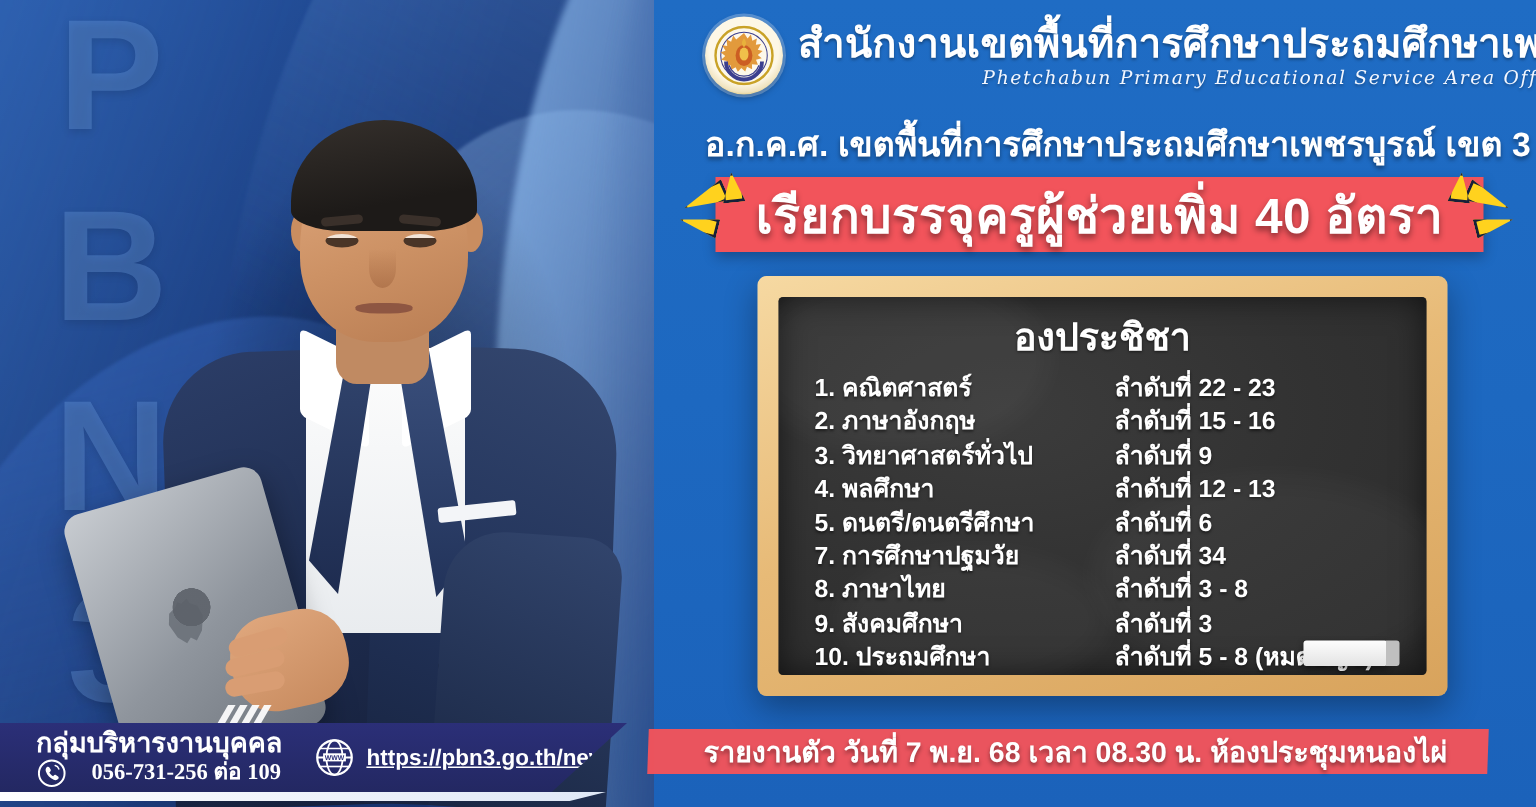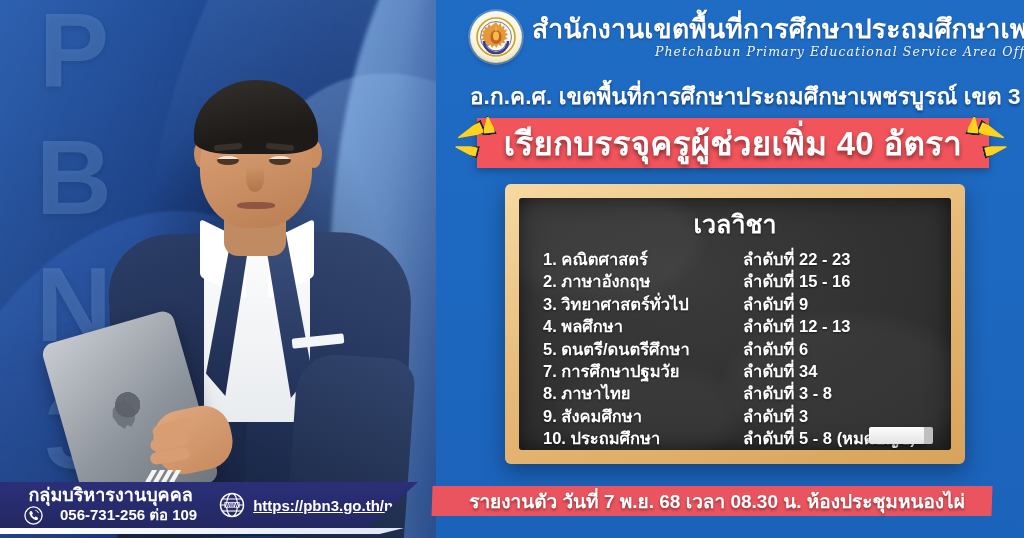--- a/index.html
+++ b/index.html
@@ -194,21 +194,21 @@
   .eraser:after{content:"";position:absolute;right:-8px;top:0;width:9px;height:17px;
     background:#bfbfbf;border-radius:0 2px 2px 0;}
 
   
   .footer-bar{position:absolute;left:0;top:482px;width:418px;height:46px;
     background:linear-gradient(180deg,#2b2f78,#232862);
     clip-path:polygon(0 0,100% 0,88% 100%,0 100%);
     display:flex;align-items:center;}
   .footer-left{display:flex;flex-direction:column;align-items:center;margin-left:24px;line-height:1.12;}
   .footer-org{color:#fff;font-weight:bold;font-size:18px;white-space:nowrap;}
-  .footer-phone-row{display:flex;align-items:center;gap:17px;}
+  .footer-phone-row{display:flex;align-items:center;gap:17px;font-family:Liberation Serif, serif;}
   .footer-phone{color:#fff;font-weight:bold;font-size:15px;white-space:nowrap;}
   .icon-circle{width:19px;height:19px;flex:0 0 auto;}
   .icon-circle svg{width:19px;height:19px;display:block;}
   .footer-url-row{display:flex;align-items:center;gap:8px;margin-left:22px;}
   .globe{width:26px;height:26px;flex:0 0 auto;}
   .globe svg{width:26px;height:26px;display:block;}
   .footer-url{color:#fff;font-weight:bold;font-size:15px;text-decoration:underline;white-space:nowrap;}
   .footer-stripes{position:absolute;left:148px;top:470px;width:58px;height:14px;
     transform:skewX(-30deg);display:flex;gap:3px;}
   .footer-stripes i{display:block;width:5px;height:14px;background:rgba(255,255,255,.92);}
@@ -318,21 +318,21 @@
         <i class="sp-c"></i>
     </div>
     <div class="headline-text">เรียกบรรจุครูผู้ช่วยเพิ่ม 40 อัตรา</div>
   </div>
 
   <div class="board">
     <div class="board-inner">
       <div class="chalk-smudge cs1"></div>
       <div class="chalk-smudge cs2"></div>
       <div class="chalk-smudge cs3"></div>
-      <div class="board-title">เวลาิชา</div>
+      <div class="board-title">องประชิชา</div>
       <ul class="subject-list">
         <li class="subject-row">
           <span class="subject-name">1. คณิตศาสตร์</span>
           <span class="subject-rank">ลำดับที่ 22 - 23</span>
         </li>
         <li class="subject-row">
           <span class="subject-name">2. ภาษาอังกฤษ</span>
           <span class="subject-rank">ลำดับที่ 15 - 16</span>
         </li>
         <li class="subject-row">

